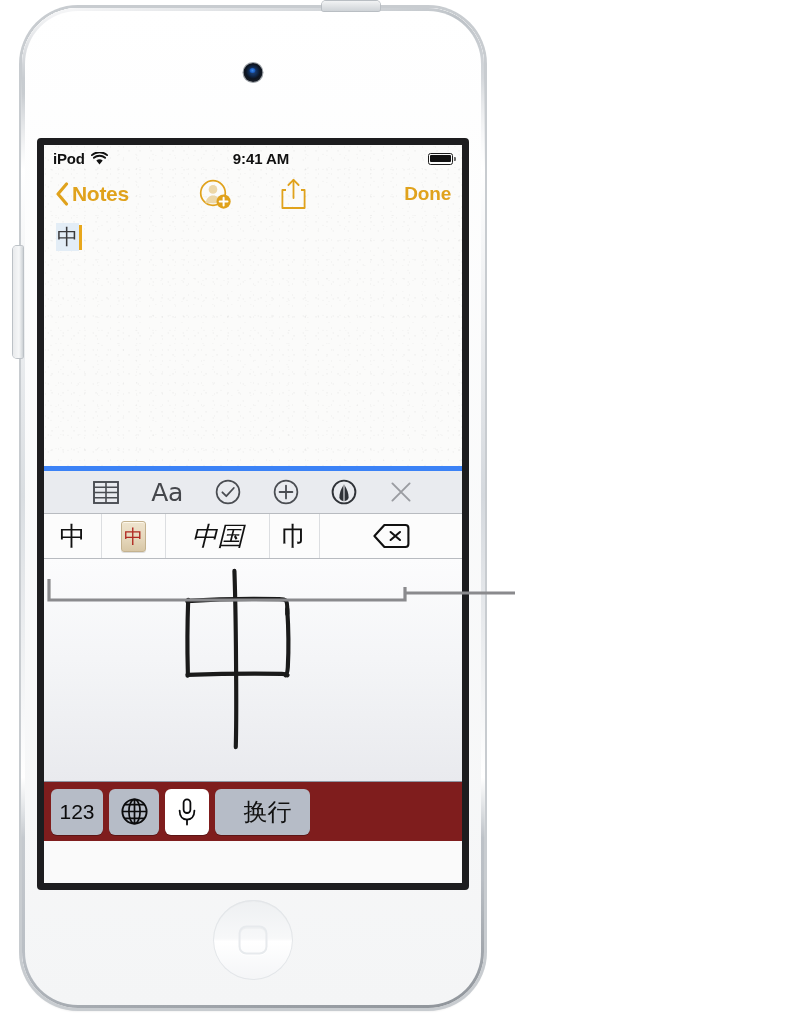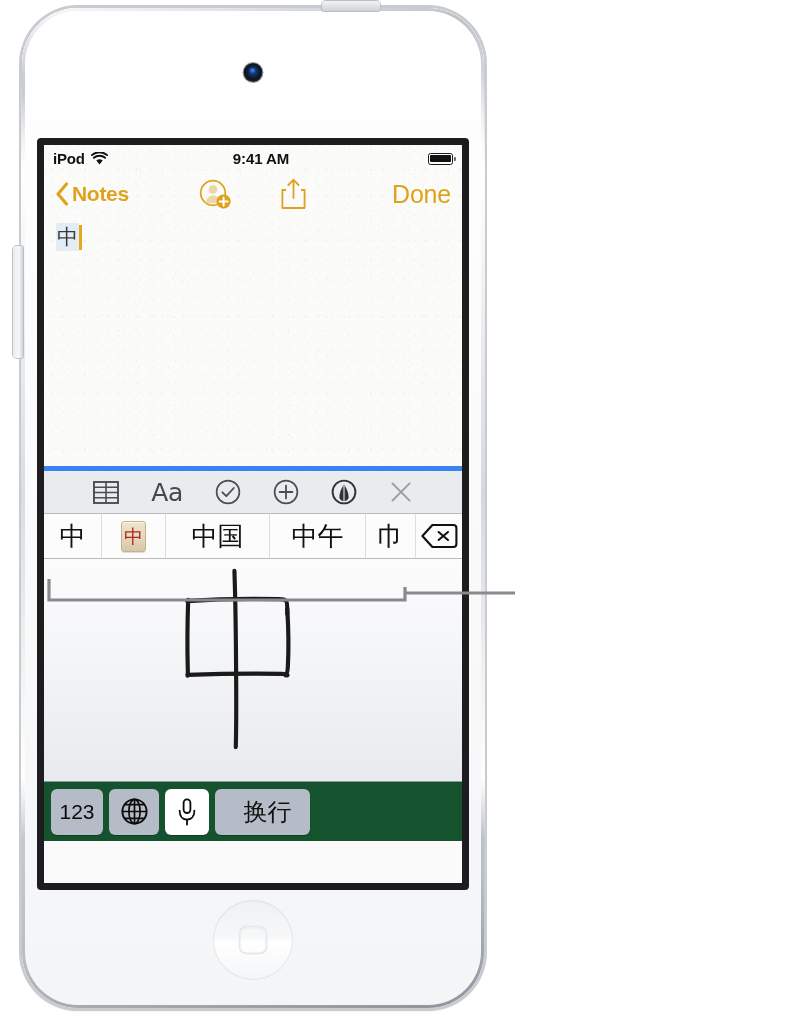--- a/index.html
+++ b/index.html
@@ -192,21 +192,21 @@
   }
   .nav-actions {
     position: absolute; left: 0; right: 0;
     display: flex; align-items: center; justify-content: center;
     gap: 48px;
     pointer-events: none;
   }
   .nav-actions > * { pointer-events: auto; }
   .nav-done {
     margin-left: auto;
-    font-size: 25px; font-weight: normal;
+    font-size: 19px; font-weight: bold;
     color: #e0a21c;
     letter-spacing: -0.2px;
   }
 
   
   .note-body {
     height: 250px;
     padding: 7px 12px;
     position: relative;
   }
@@ -260,21 +260,21 @@
     flex: 1 1 auto;
     display: flex; align-items: center; justify-content: center;
     border-right: 1px solid #dcdee1;
     font-size: 26px;
     color: #111;
     font-family: "DejaVu Sans", "Liberation Sans", sans-serif;
     line-height: 1;
   }
   .cand.c1 { flex: 0 0 58px; }
   .cand.c2 { flex: 0 0 64px; }
-  .cand.c3 { flex: 0 0 104px; }
+  .cand.c3 { flex: 0 0 104px; font-style: italic; }
   .cand.c4 { flex: 0 0 96px; }
   .cand.c5 { flex: 0 0 50px; }
   .cand.emoji { font-size: 25px; }
   .tile {
     width: 25px; height: 31px;
     border-radius: 3px;
     background: linear-gradient(180deg,#efe4ce 0%,#e6d8bd 55%,#d8c7a6 100%);
     border: 1px solid #c4b28f;
     box-shadow: inset 0 1px 0 #fdf7ea, 0 1px 0 rgba(0,0,0,0.12);
     display: flex; align-items: center; justify-content: center;
@@ -292,21 +292,21 @@
   .hw-pad {
     position: relative;
     height: 222px;
     background: linear-gradient(180deg,#fcfcfd 0%,#f4f5f7 45%,#e9eaee 100%);
   }
   .hw-svg { position: absolute; inset: 0; width: 100%; height: 100%; }
 
   
   .kb-row {
     height: 60px;
-    background: #14532d;
+    background: #7f1d1d;
     border-top: 1px solid #8f96a3;
     display: flex;
     align-items: center;
     gap: 6px;
     padding: 6px 7px;
   }
   .key {
     height: 46px;
     border-radius: 6px;
     display: flex; align-items: center; justify-content: center;
@@ -438,21 +438,20 @@
             </svg>
           </span>
         </div>
 
         <div class="cand-bar">
           <div class="cand c1">中</div>
           <div class="cand c2 emoji">
             <span class="tile">中</span>
           </div>
           <div class="cand c3">中国</div>
-          <div class="cand c4">中午</div>
           <div class="cand c5">巾</div>
           <div class="cand-del">
             <svg width="38" height="26" viewBox="0 0 38 26">
               <path d="M12.4 2 H33.4 A3 3 0 0 1 36.4 5 V21 A3 3 0 0 1 33.4 24 H12.4 L2.4 13 Z" fill="none" stroke="#111" stroke-width="2.1" stroke-linejoin="round"></path>
               <path d="M18.6 9 L28 17 M28 9 L18.6 17" stroke="#111" stroke-width="2.1" stroke-linecap="round"></path>
             </svg>
           </div>
         </div>
 
         <div class="hw-pad">

